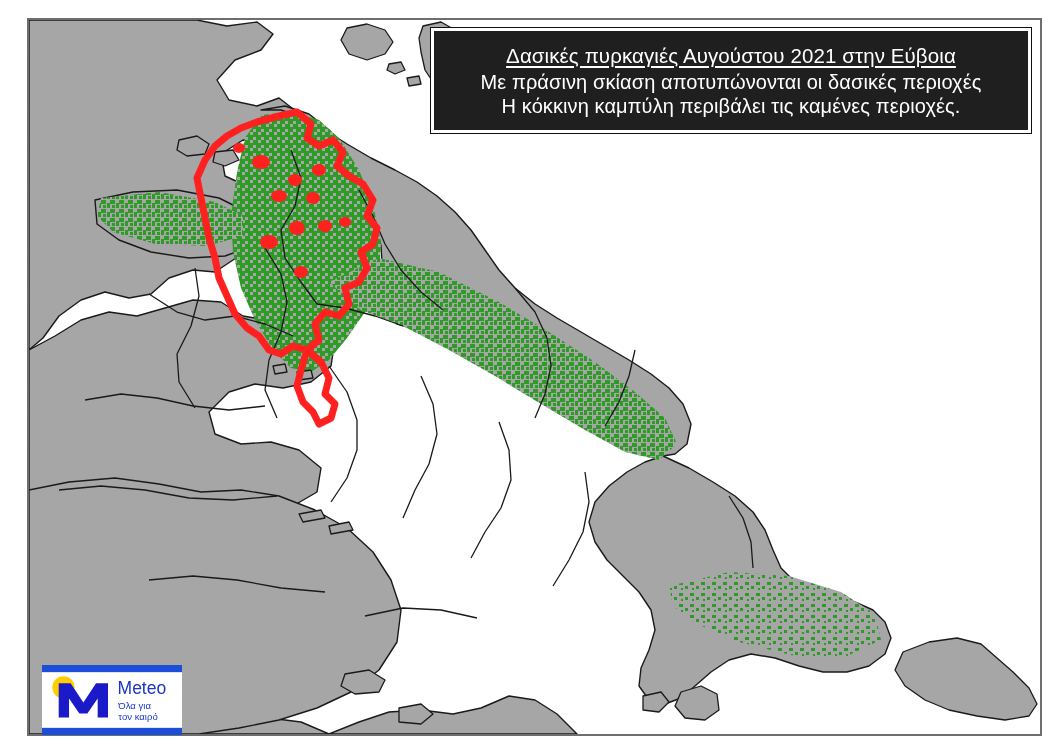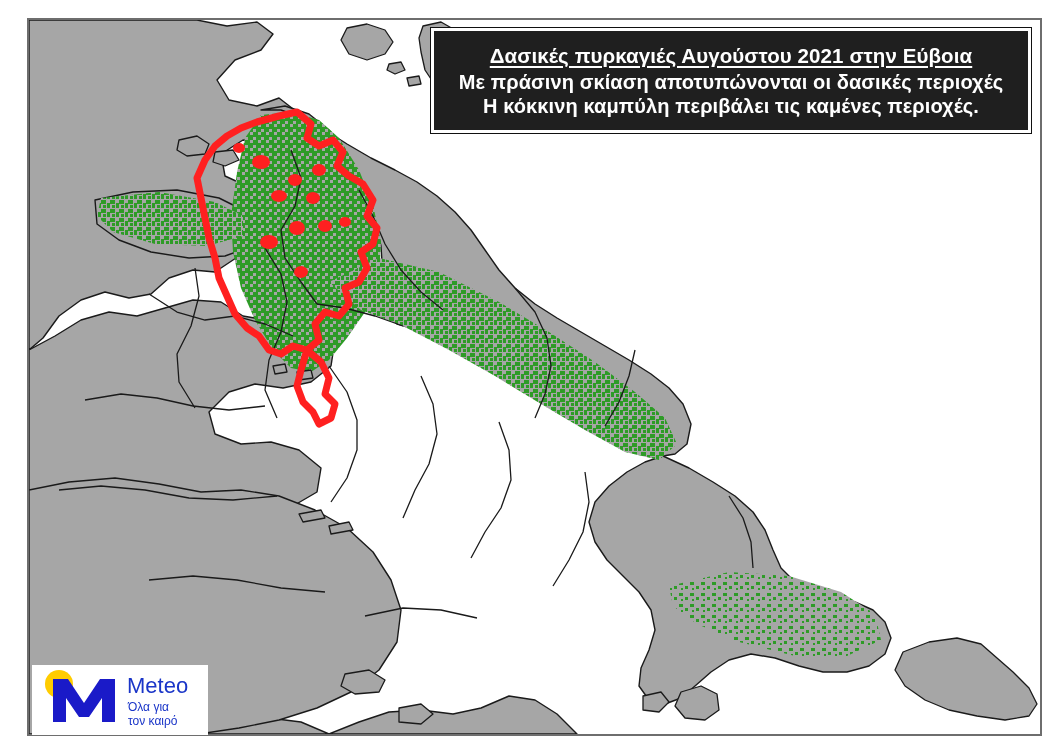--- a/index.html
+++ b/index.html
@@ -19,29 +19,29 @@
   
   #title-box{
     position:absolute;left:431px;top:28px;width:600px;height:105px;
     background:#1f1f1f;border:3px solid #ffffff;box-sizing:border-box;
     box-shadow:0 0 0 1px #111;
     display:flex;flex-direction:column;align-items:center;justify-content:center;
     padding:4px 8px;
   }
   #title-box .ln{
     color:#ffffff;text-align:center;white-space:nowrap;
-    font-weight:bold;letter-spacing:.1px;line-height:1.22;
+    font-weight:normal;letter-spacing:.1px;line-height:1.22;
   }
   #title-line-1{font-size:20.5px;text-decoration:underline;text-underline-offset:3px;margin-bottom:2px;}
   #title-line-2{font-size:20px;}
   #title-line-3{font-size:20px;}
 
   
   #logo{
-    position:absolute;left:32px;top:665px;width:176px;height:70px;
+    position:absolute;left:42px;top:665px;width:140px;height:70px;
     background:#1d4ed8;
   }
   #logo svg{display:block;width:100%;height:100%;}
 </style>
 </head>
 <body>
 
 <div id="root">
 
   <div id="map-frame">

